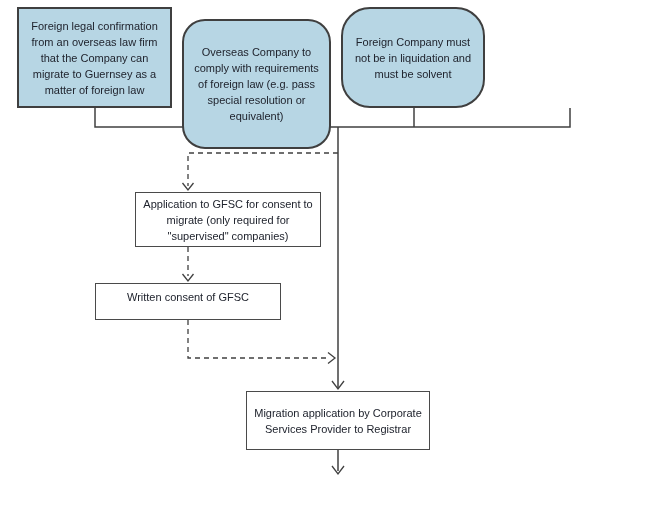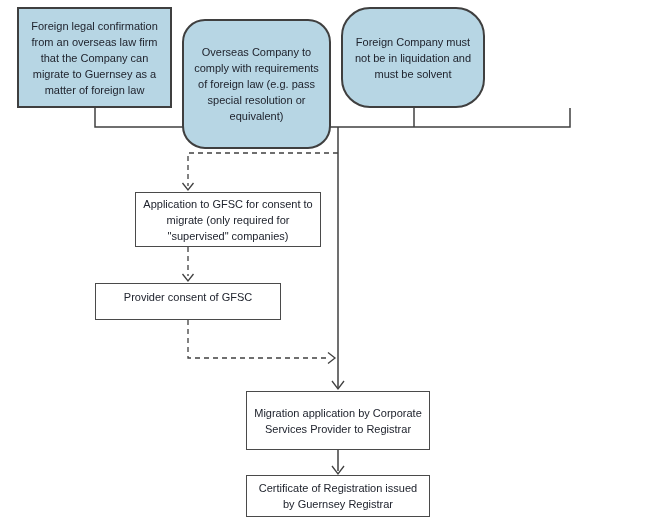--- a/index.html
+++ b/index.html
@@ -108,24 +108,21 @@
   <div class="node blue" style="left:341px; top:7px; width:144px; height:101px;border-radius:29px;">
     <span class="node-text">Foreign Company must not be in liquidation and must be solvent</span>
   </div>
 
 
   <div class="node white" style="left:95px; top:192px; width:186px; height:55px;margin-left:40px;">
     <span class="node-text">Application to GFSC for consent to migrate (only required for "supervised" companies)</span>
   </div>
 
   <div class="node white top-align" style="left:95px; top:283px; width:186px; height:37px;">
-    <span class="node-text">Provider consent of GFSC</span>
+    <span class="node-text">Written consent of GFSC</span>
   </div>
 
   <div class="node white" style="left:246px; top:391px; width:184px; height:59px;">
     <span class="node-text">Migration application by Corporate Services Provider to Registrar</span>
   </div>
 
-  <div class="node white" style="left:246px; top:475px; width:184px; height:42px;">
-    <span class="node-text">Certificate of Registration issued by Guernsey Registrar</span>
-  </div>
 
 </div>
 
 </body></html>

